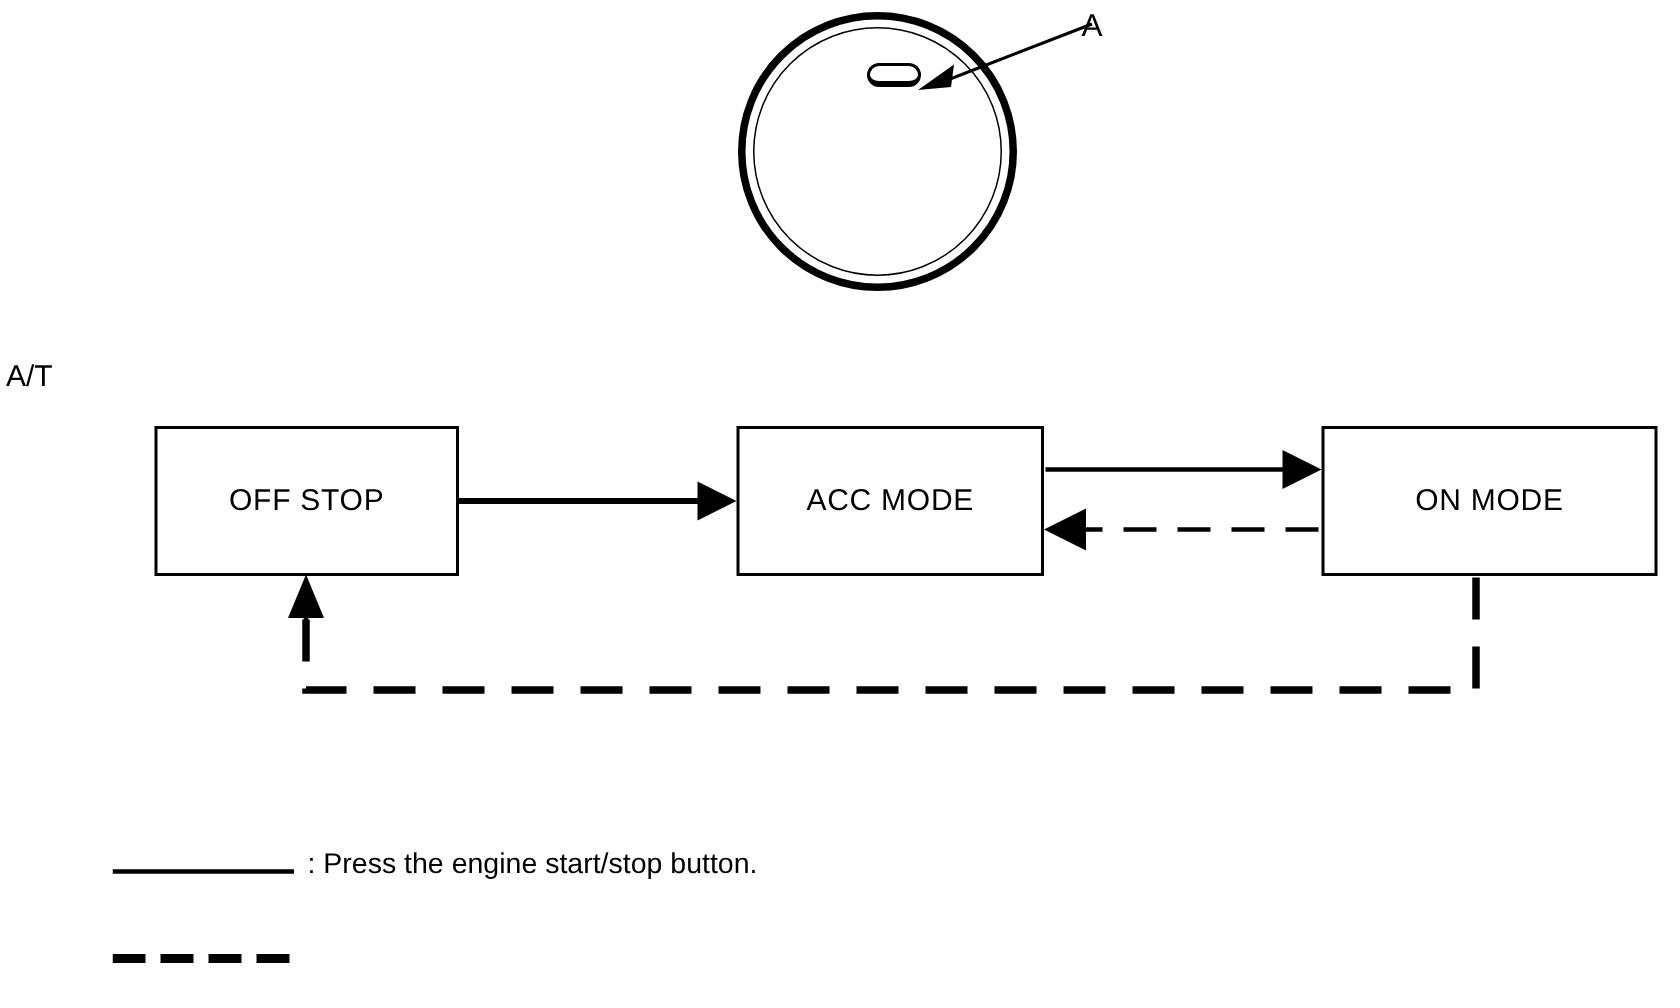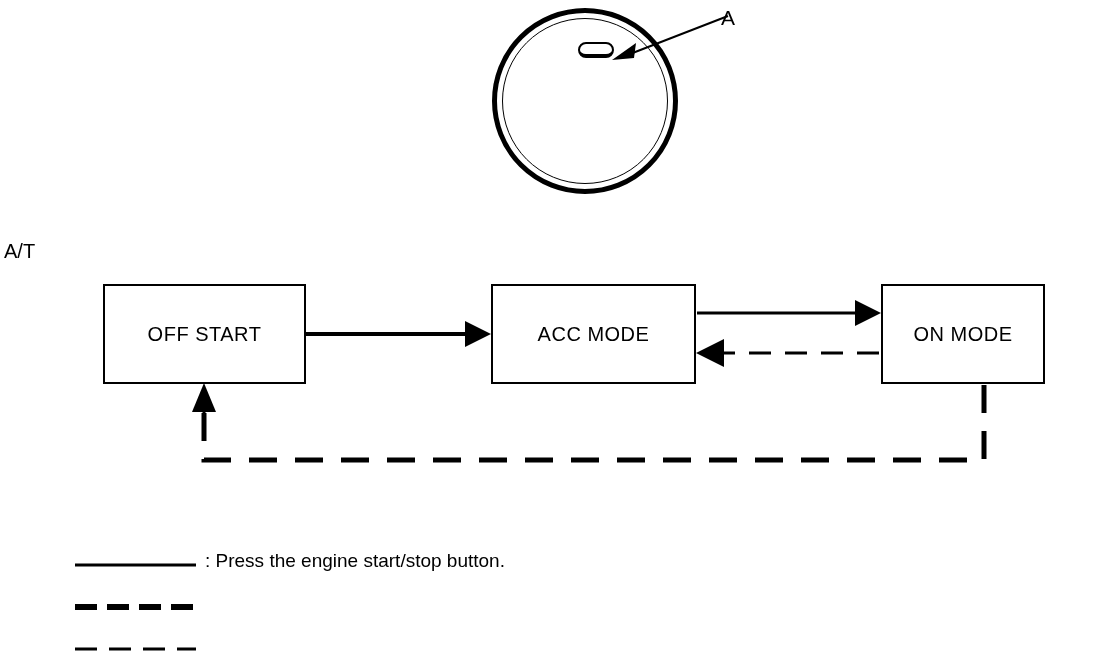--- a/index.html
+++ b/index.html
@@ -124,41 +124,42 @@
     box-sizing: border-box;
     background: #fff;
     display: flex;
     align-items: center;
     justify-content: center;
     font-size: 20px;
     letter-spacing: 0.5px;
   }
   .box-off  { left: 103px; top: 284px; width: 203px; height: 100px; }
   .box-acc  { left: 491px; top: 284px; width: 205px; height: 100px; }
-  .box-on   { left: 881px; top: 284px; width: 164px; height: 100px; }
+  .box-on   { left: 881px; top: 284px; width: 224px; height: 100px; }
 
   
   .flow-svg {
     position: absolute;
     left: 0; top: 0;
     width: 1120px;
     height: 672px;
     pointer-events: none;
   }
 
   
   .legend {
     position: absolute;
     left: 75px;
     top: 548px;
     width: 1030px;
   }
   .legend-row {
     position: relative;
     height: 42px;
+    margin-top: 16px;
   }
   .legend-sample {
     position: absolute;
     left: 0;
     top: 13px;
     width: 121px;
     height: 8px;
   }
   .legend-text {
     position: absolute;
@@ -181,21 +182,21 @@
 
   <svg class="callout-a-leader" viewBox="0 0 130 55">
     <line x1="128" y1="6" x2="30" y2="44" stroke="#000" stroke-width="2"></line>
     <polygon points="12,50 36,33 34,48" fill="#000"></polygon>
   </svg>
   <div class="callout-a-label">A</div>
 
   <div class="at-label">A/T</div>
 
   <div class="mode-box box-off">
-    <span>OFF START</span>
+    <span>OFF STOP</span>
   </div>
   <div class="mode-box box-acc">
     <span>ACC MODE</span>
   </div>
   <div class="mode-box box-on">
     <span>ON MODE</span>
   </div>
 
   <svg class="flow-svg" viewBox="0 0 1120 672">
 

